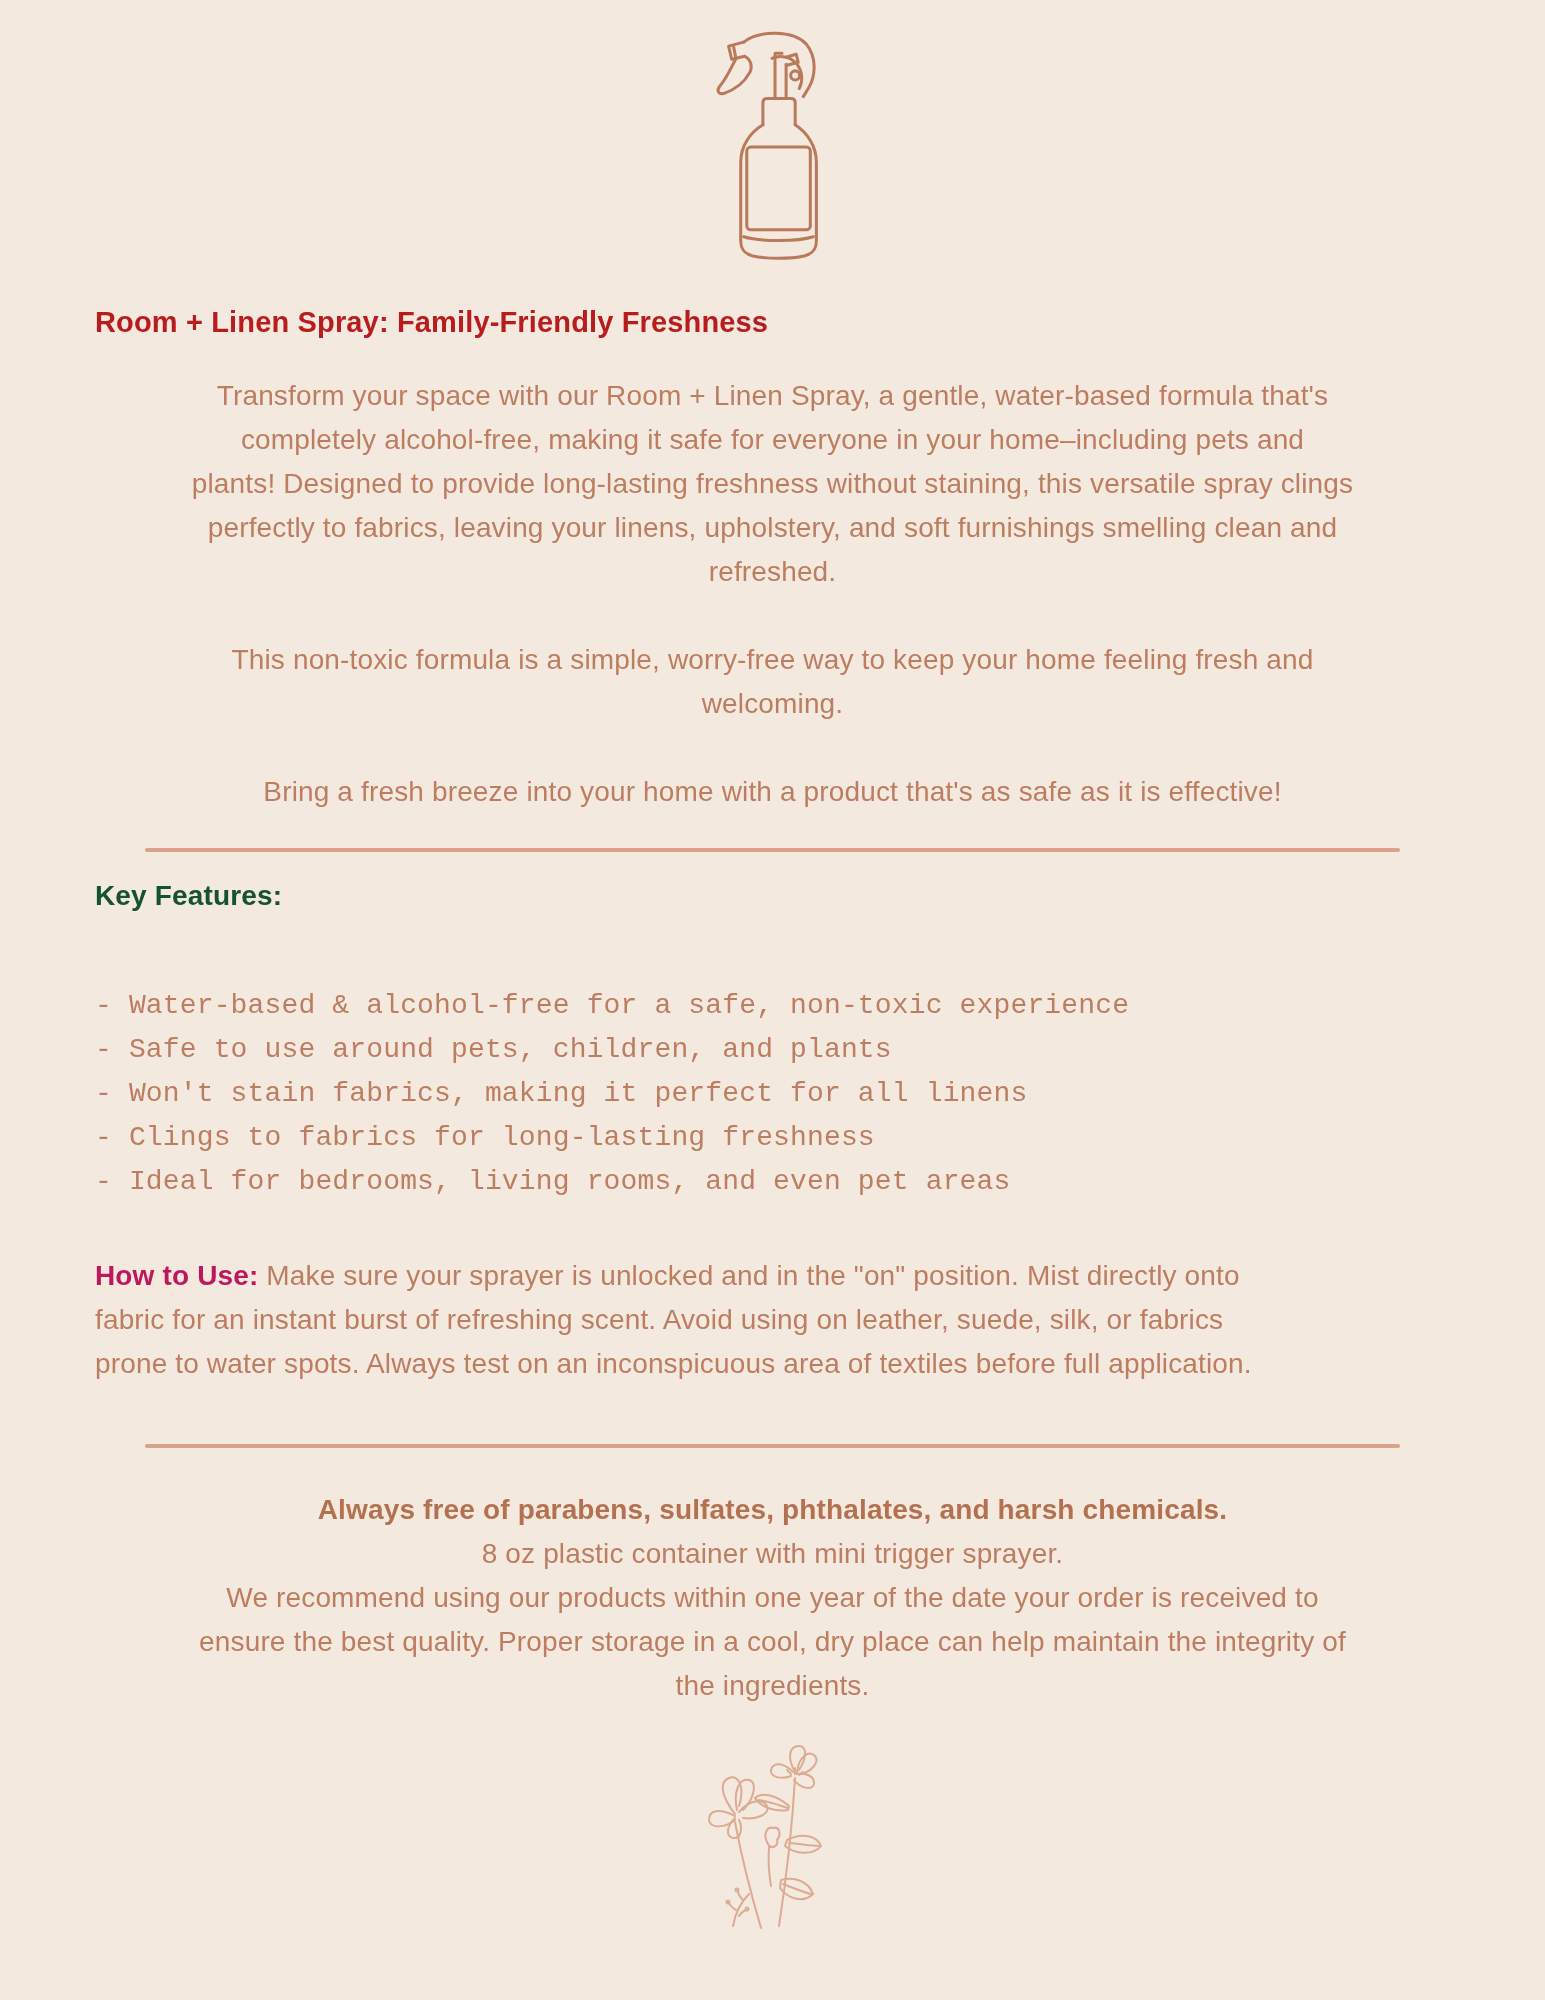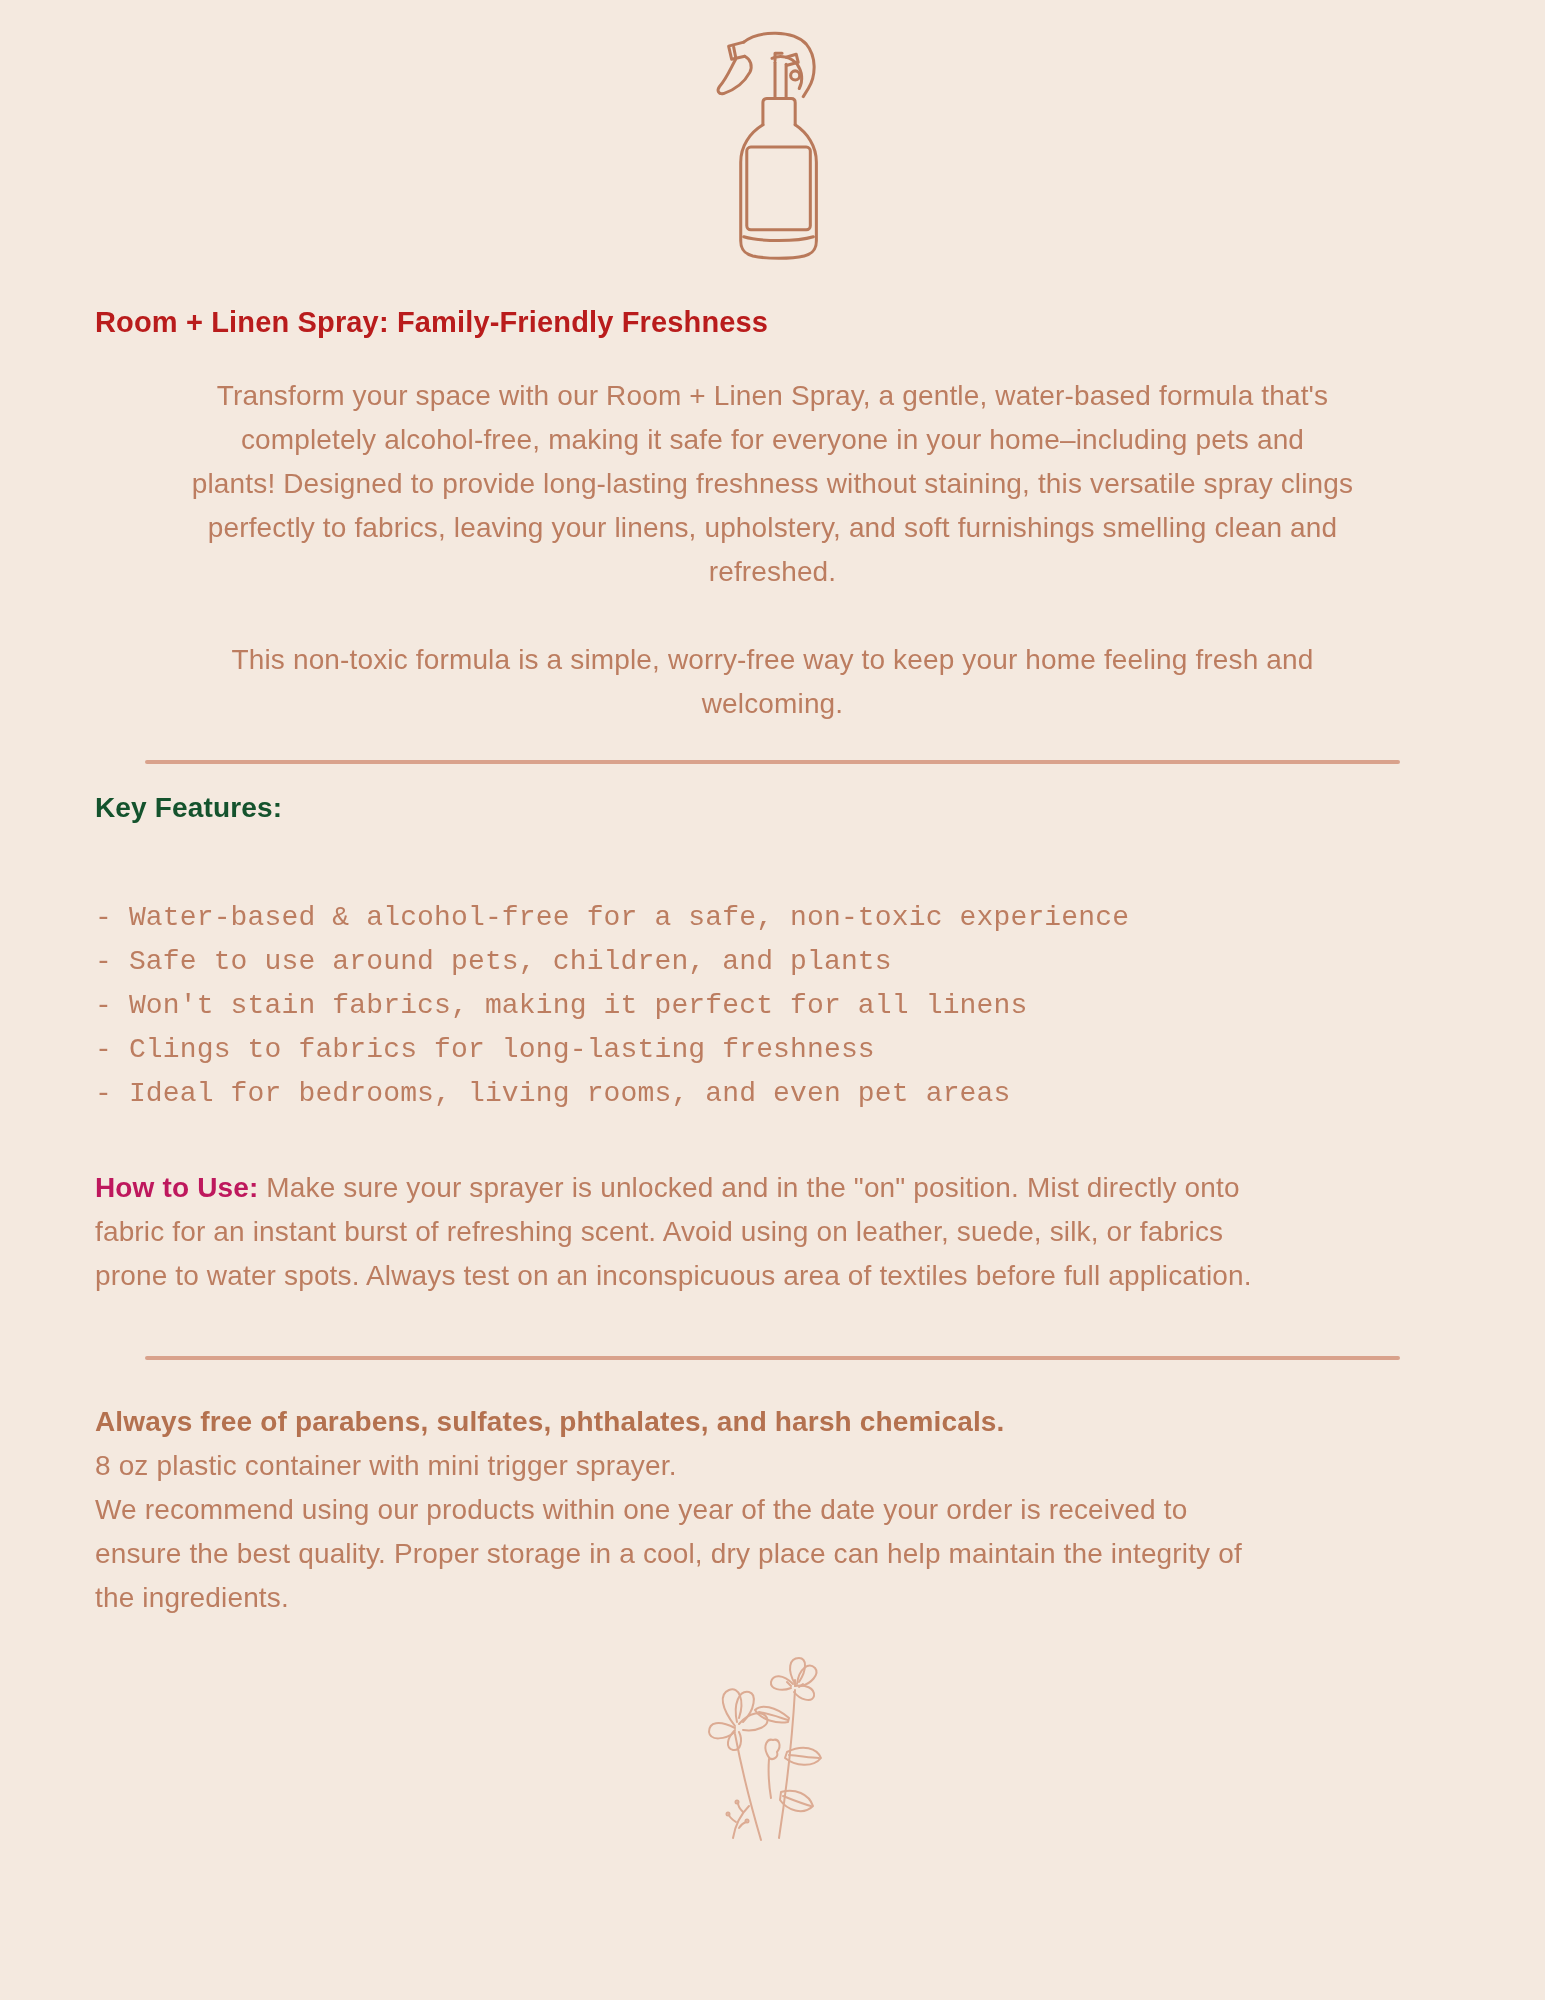--- a/index.html
+++ b/index.html
@@ -42,21 +42,21 @@
     margin-top: 22px;
     font-weight: bold;
     color: #14532d;
   }
   .features-list { margin-top: 66px; font-family: Liberation Mono, monospace; }
   .features-list div { white-space: nowrap; }
   .how-to-use { margin-top: 50px; }
   .how-to-use .line, .how-to-use [data-bind-list] div { white-space: nowrap; }
   .bold-inline { font-weight: bold; color: #be185d; }
   .footer-block { margin-top: 40px; }
-  .footer-block div { white-space: nowrap; }
+  .footer-block div { white-space: nowrap; text-align: center; }
   .footer-bold { font-weight: bold; color: #b4714f; }
   .flower-wrap { text-align: center; margin-top: 36px; height: 190px; }
   svg { display: inline-block; }
 </style>
 </head>
 <body>
 
 <div class="page">
 
   <div class="bottle-wrap">
@@ -95,20 +95,21 @@
       <div>plants! Designed to provide long-lasting freshness without staining, this versatile spray clings</div>
       <div>perfectly to fabrics, leaving your linens, upholstery, and soft furnishings smelling clean and</div>
       <div>refreshed.</div>
     </div>
 
   <div class="center-block p2" data-bind-list="intro.paragraph_2_lines">
       <div>This non-toxic formula is a simple, worry-free way to keep your home feeling fresh and</div>
       <div>welcoming.</div>
     </div>
 
+  <div class="tagline" data-bind="intro.tagline">Bring a fresh breeze into your home with a product that's as safe as it is effective!</div>
 
   <div class="divider"></div>
 
   <div class="section-heading" data-bind="key_features.heading">Key Features:</div>
   <div class="features-list" data-bind-list="key_features.items">
       <div>- Water-based &amp; alcohol-free for a safe, non-toxic experience</div>
       <div>- Safe to use around pets, children, and plants</div>
       <div>- Won't stain fabrics, making it perfect for all linens</div>
       <div>- Clings to fabrics for long-lasting freshness</div>
       <div>- Ideal for bedrooms, living rooms, and even pet areas</div>

